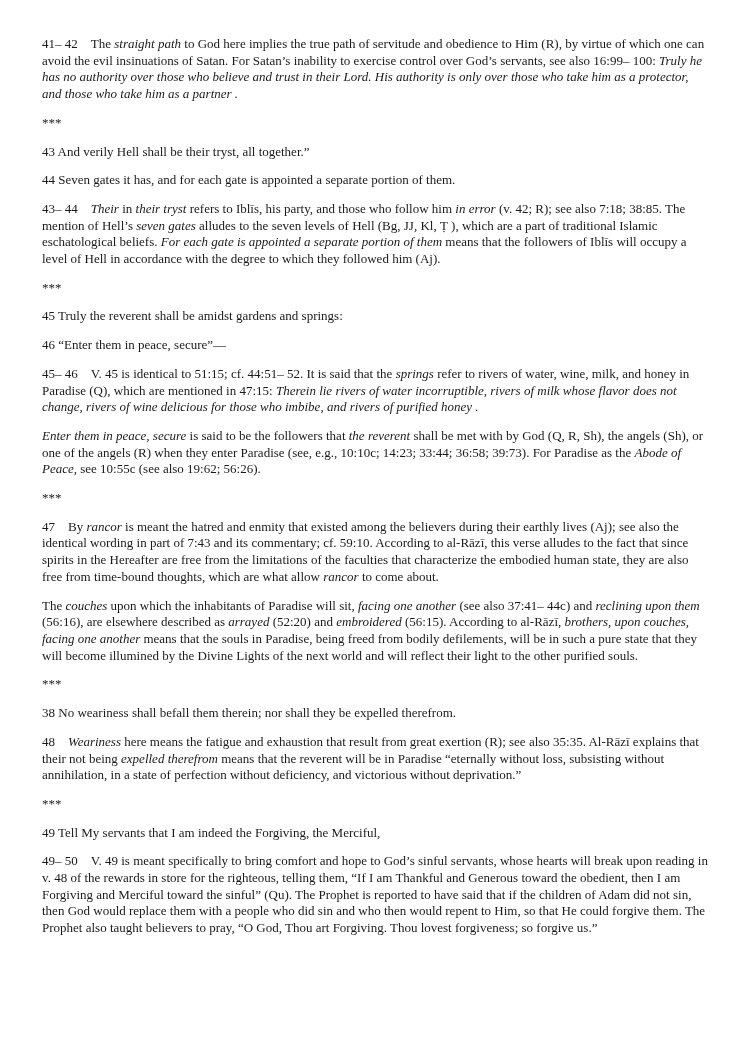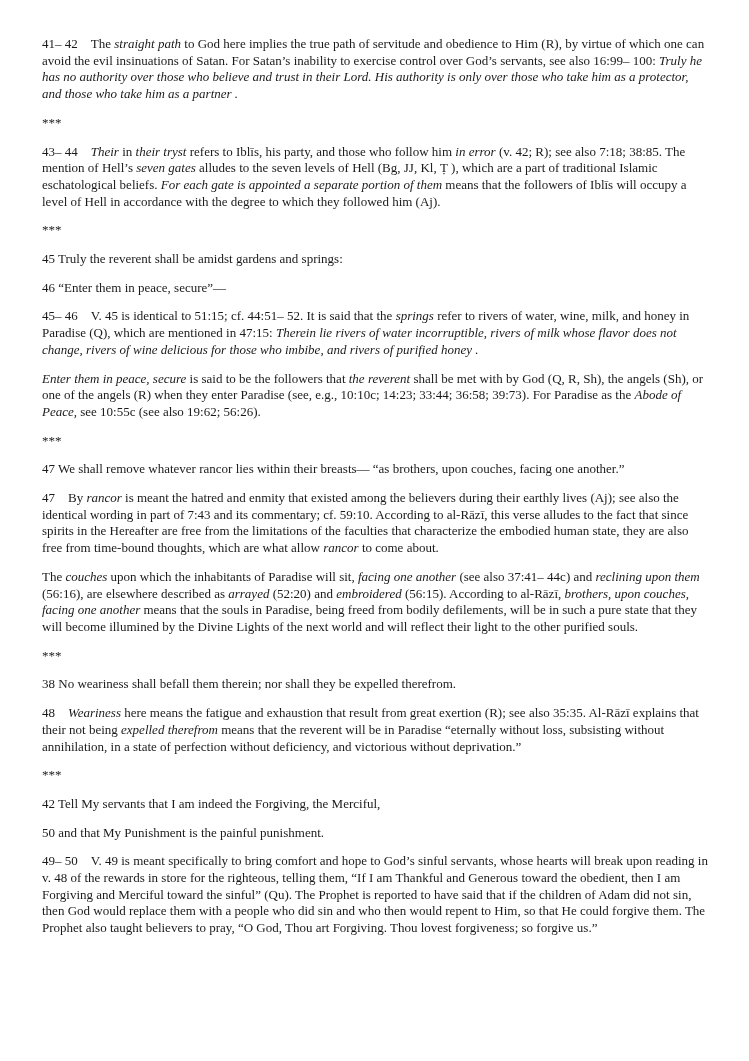--- a/index.html
+++ b/index.html
@@ -35,31 +35,31 @@
     font-style: normal;
   }
 </style>
 </head>
 <body>
 
 <div class="page">
   <div id="content">
       <p class="para"><span>41– 42 The </span><em>straight path</em><span> to God here implies the true path of servitude and obedience to Him (R), by virtue of which one can avoid the evil insinuations of Satan. For Satan’s inability to exercise control over God’s servants, see also 16:99– 100: </span><em>Truly he has no authority over those who believe and trust in their Lord. His authority is only over those who take him as a protector, and those who take him as a partner .</em></p>
       <p class="para"><span>***</span></p>
+      <p class="para"><span>43 And verily Hell shall be their tryst, all together.”</span></p>
+      <p class="para"><span>44 Seven gates it has, and for each gate is appointed a separate portion of them.</span></p>
       <p class="para"><span>43– 44 </span><em>Their</em><span> in </span><em>their tryst</em><span> refers to Iblīs, his party, and those who follow him </span><em>in error</em><span> (v. 42; R); see also 7:18; 38:85. The mention of Hell’s </span><em>seven gates</em><span> alludes to the seven levels of Hell (Bg, JJ, Kl, Ṭ ), which are a part of traditional Islamic eschatological beliefs. </span><em>For each gate is appointed a separate portion of them</em><span> means that the followers of Iblīs will occupy a level of Hell in accordance with the degree to which they followed him (Aj).</span></p>
       <p class="para"><span>***</span></p>
       <p class="para"><span>45 Truly the reverent shall be amidst gardens and springs:</span></p>
       <p class="para"><span>46 “Enter them in peace, secure”—</span></p>
       <p class="para"><span>45– 46 V. 45 is identical to 51:15; cf. 44:51– 52. It is said that the </span><em>springs</em><span> refer to rivers of water, wine, milk, and honey in Paradise (Q), which are mentioned in 47:15: </span><em>Therein lie rivers of water incorruptible, rivers of milk whose flavor does not change, rivers of wine delicious for those who imbibe, and rivers of purified honey .</em></p>
       <p class="para"><em>Enter them in peace, secure</em><span> is said to be the followers that </span><em>the reverent</em><span> shall be met with by God (Q, R, Sh), the angels (Sh), or one of the angels (R) when they enter Paradise (see, e.g., 10:10c; 14:23; 33:44; 36:58; 39:73). For Paradise as the </span><em>Abode of Peace,</em><span> see 10:55c (see also 19:62; 56:26).</span></p>
       <p class="para"><span>***</span></p>
-      <p class="para"><span>47 We shall remove whatever rancor lies within their breasts— “as brothers, upon couches, facing one another.”</span></p>
       <p class="para"><span>47 By </span><em>rancor</em><span> is meant the hatred and enmity that existed among the believers during their earthly lives (Aj); see also the identical wording in part of 7:43 and its commentary; cf. 59:10. According to al-Rāzī, this verse alludes to the fact that since spirits in the Hereafter are free from the limitations of the faculties that characterize the embodied human state, they are also free from time-bound thoughts, which are what allow </span><em>rancor</em><span> to come about.</span></p>
       <p class="para"><span>The </span><em>couches</em><span> upon which the inhabitants of Paradise will sit, </span><em>facing one another</em><span> (see also 37:41– 44c) and </span><em>reclining upon them</em><span> (56:16), are elsewhere described as </span><em>arrayed</em><span> (52:20) and </span><em>embroidered</em><span> (56:15). According to al-Rāzī, </span><em>brothers, upon couches, facing one another</em><span> means that the souls in Paradise, being freed from bodily defilements, will be in such a pure state that they will become illumined by the Divine Lights of the next world and will reflect their light to the other purified souls.</span></p>
       <p class="para"><span>***</span></p>
       <p class="para"><span>38 No weariness shall befall them therein; nor shall they be expelled therefrom.</span></p>
       <p class="para"><span>48 </span><em>Weariness</em><span> here means the fatigue and exhaustion that result from great exertion (R); see also 35:35. Al-Rāzī explains that their not being </span><em>expelled therefrom</em><span> means that the reverent will be in Paradise “eternally without loss, subsisting without annihilation, in a state of perfection without deficiency, and victorious without deprivation.”</span></p>
       <p class="para"><span>***</span></p>
-      <p class="para"><span>42 Tell My servants that I am indeed the Forgiving, the Merciful,</span></p>
-      <p class="para"><span>50 and that My Punishment is the painful punishment.</span></p>
+      <p class="para"><span>49 Tell My servants that I am indeed the Forgiving, the Merciful,</span></p>
       <p class="para"><span>49– 50 V. 49 is meant specifically to bring comfort and hope to God’s sinful servants, whose hearts will break upon reading in v. 48 of the rewards in store for the righteous, telling them, “If I am Thankful and Generous toward the obedient, then I am Forgiving and Merciful toward the sinful” (Qu). The Prophet is reported to have said that if the children of Adam did not sin, then God would replace them with a people who did sin and who then would repent to Him, so that He could forgive them. The Prophet also taught believers to pray, “O God, Thou art Forgiving. Thou lovest forgiveness; so forgive us.”</span></p>
     </div>
 </div>
 
 </body></html>

